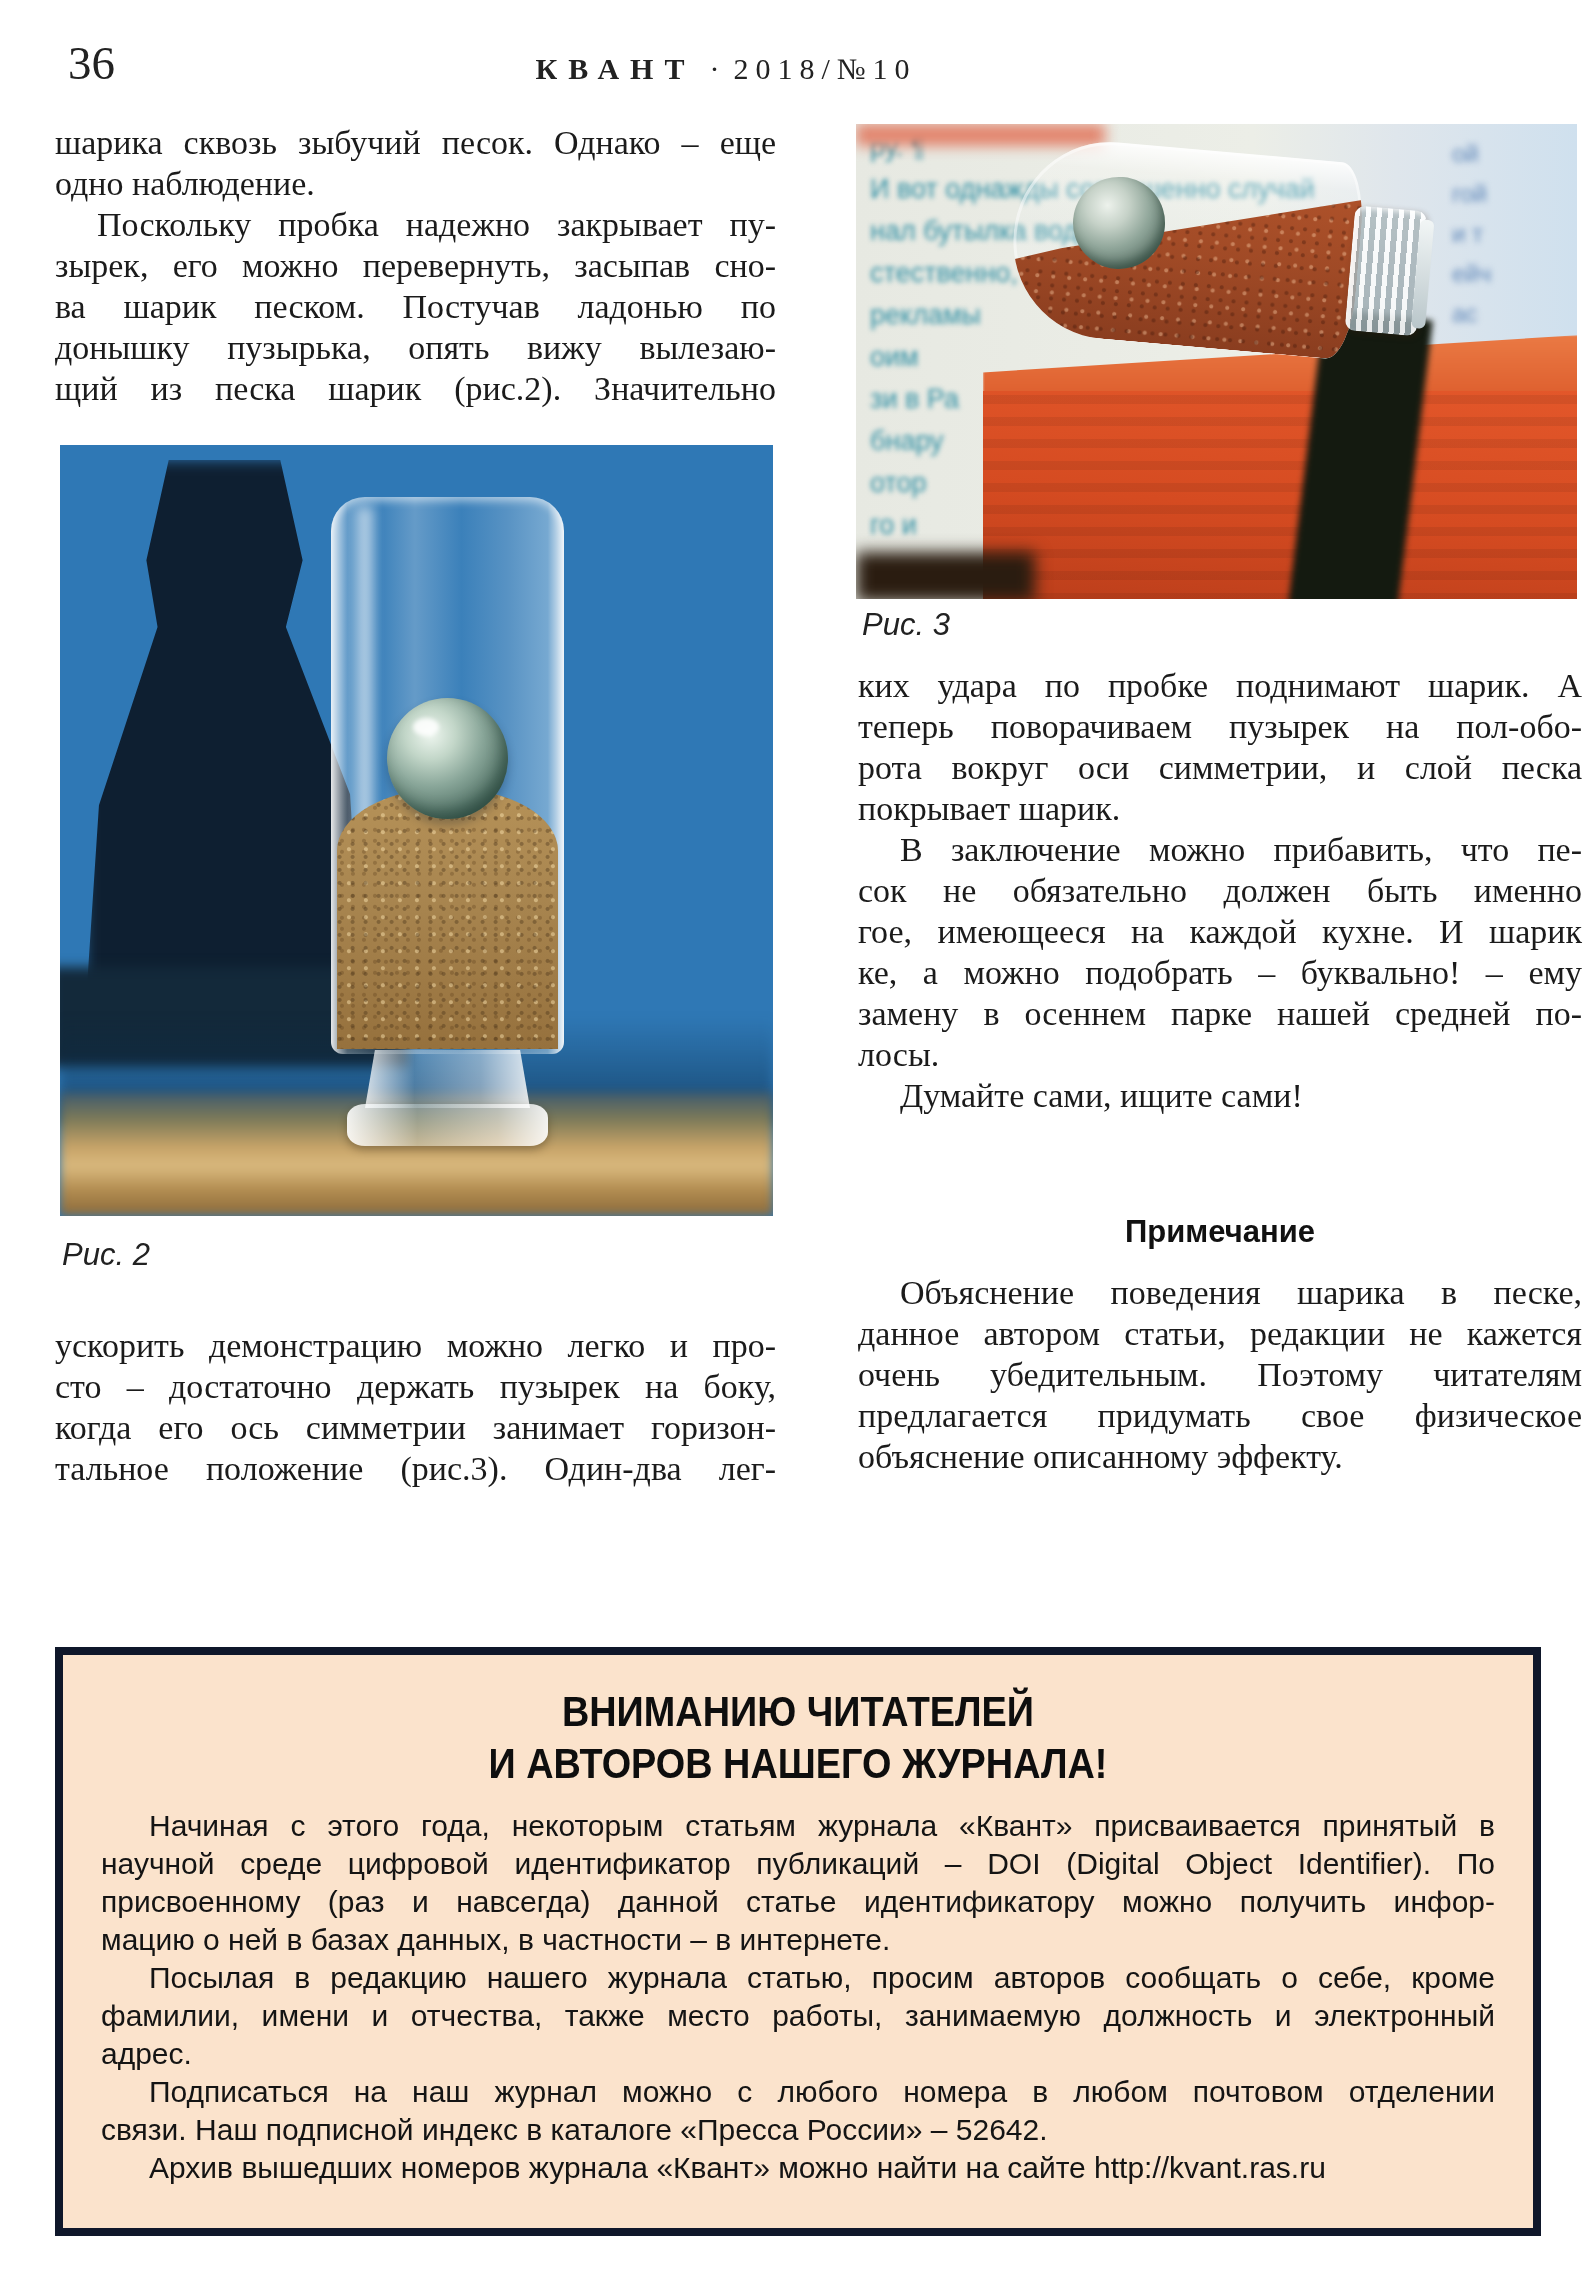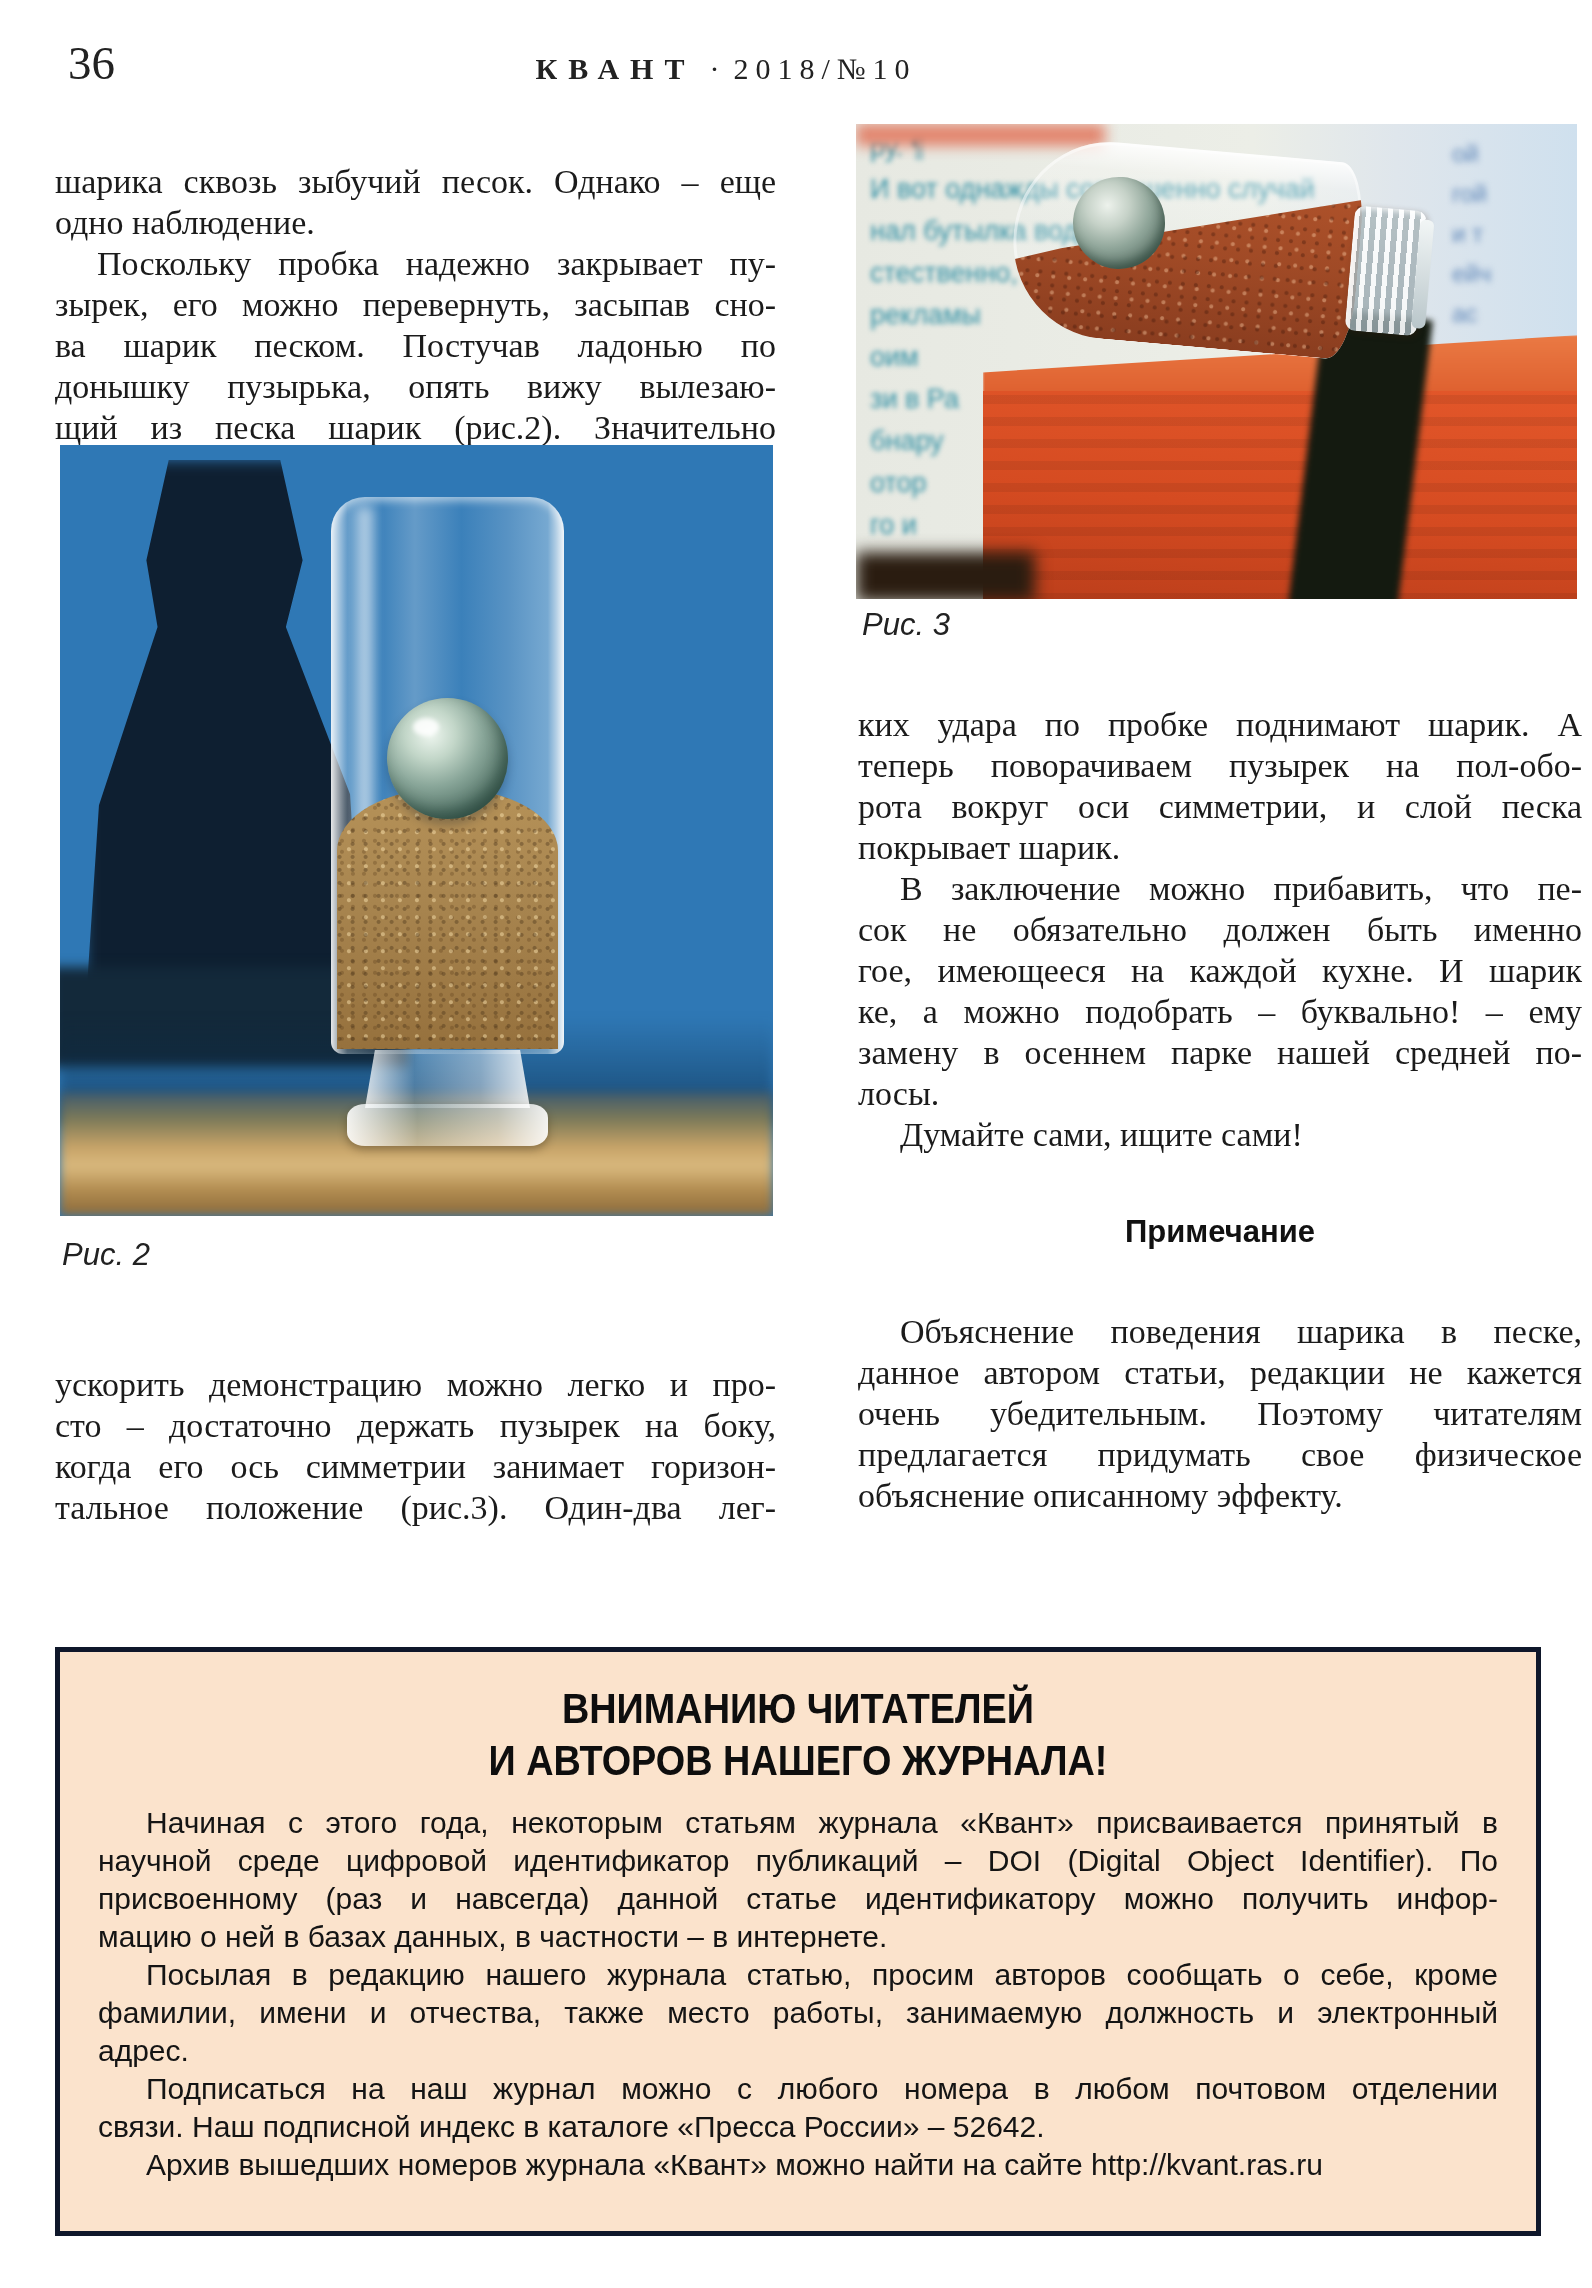--- a/index.html
+++ b/index.html
@@ -8,21 +8,21 @@
 
   
   .pagenum{position:absolute;left:68px;top:36px;font-size:47px;color:#222;}
   .hdr-center{position:absolute;left:0;top:52px;width:1452px;text-align:center;
               font-size:30px;color:#222;}
   .hdr-center .j{font-weight:bold;letter-spacing:11px;}
   .hdr-center .d{padding:0 14px;}
   .hdr-center .i{letter-spacing:7px;}
 
   
-  .tblock{position:absolute;font-size:34px;line-height:41px;margin-top:39px;}
+  .tblock{position:absolute;font-size:34px;line-height:41px;}
   .para{margin:0;}
   .para.indent .line:first-child{text-indent:42px;}
   .line{text-align:justify;text-align-last:justify;white-space:normal;}
   .line.final{text-align-last:left;}
 
   #left-top   {left:55px;  top:122px;  width:721px;}
   #left-bottom{left:55px;  top:1325px; width:721px;}
   #right-top  {left:858px; top:665px;  width:724px;}
   #note-text  {left:858px; top:1272px; width:724px;}
 
@@ -119,21 +119,21 @@
   .f3-neck{position:absolute;left:338px;top:42px;width:72px;height:125px;border-radius:10px;
      background:
        repeating-linear-gradient(90deg,rgba(255,255,255,.8) 0 5px,rgba(130,145,150,.5) 5px 11px),
        linear-gradient(180deg,rgba(235,242,245,.8),rgba(190,205,210,.7));
      box-shadow:inset 0 3px 5px rgba(255,255,255,.7),2px 2px 6px rgba(60,30,10,.3);}
   .f3-lip{position:absolute;left:404px;top:50px;width:14px;height:109px;border-radius:6px;
      background:linear-gradient(180deg,#f2f6f6,#b9c6ca);}
 
   
   #notice{position:absolute;left:55px;top:1647px;width:1486px;height:589px;
-     box-sizing:border-box;border:5px solid #0f172a;background:#fbe3cc;}
+     box-sizing:border-box;border:8px solid #0f172a;background:#fbe3cc;}
   #notice-heading{margin-top:30px;text-align:center;
      font-family:"Liberation Sans","DejaVu Sans",sans-serif;font-weight:bold;
      font-size:43px;line-height:52px;color:#0e0e0e;white-space:pre-line;
      transform:scaleX(.88);transform-origin:center;}
   #notice-body{margin:18px 38px 0 38px;
      font-family:"Liberation Sans","DejaVu Sans",sans-serif;
      font-size:30px;line-height:38px;color:#141414;}
   #notice-body .para.indent .line:first-child{text-indent:48px;}
 </style>
 </head>

